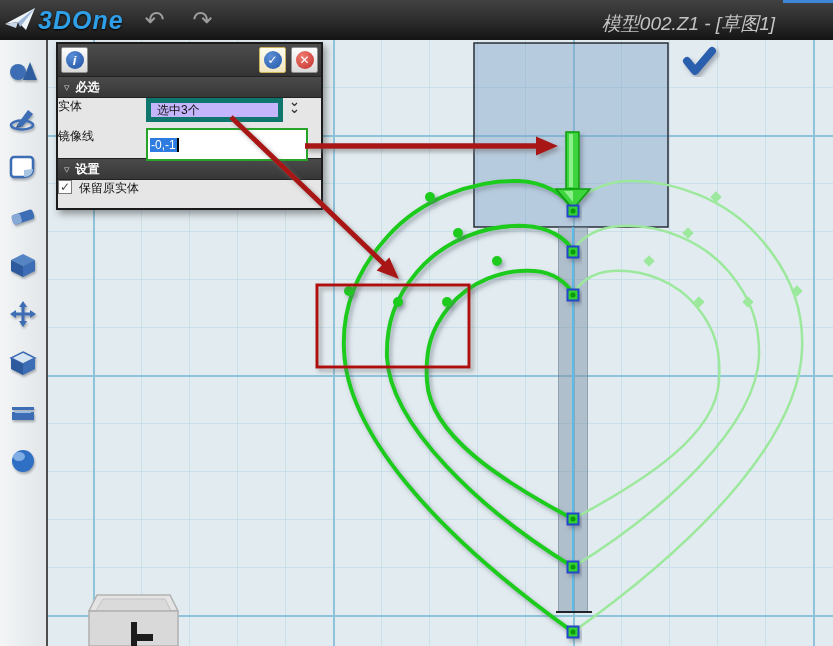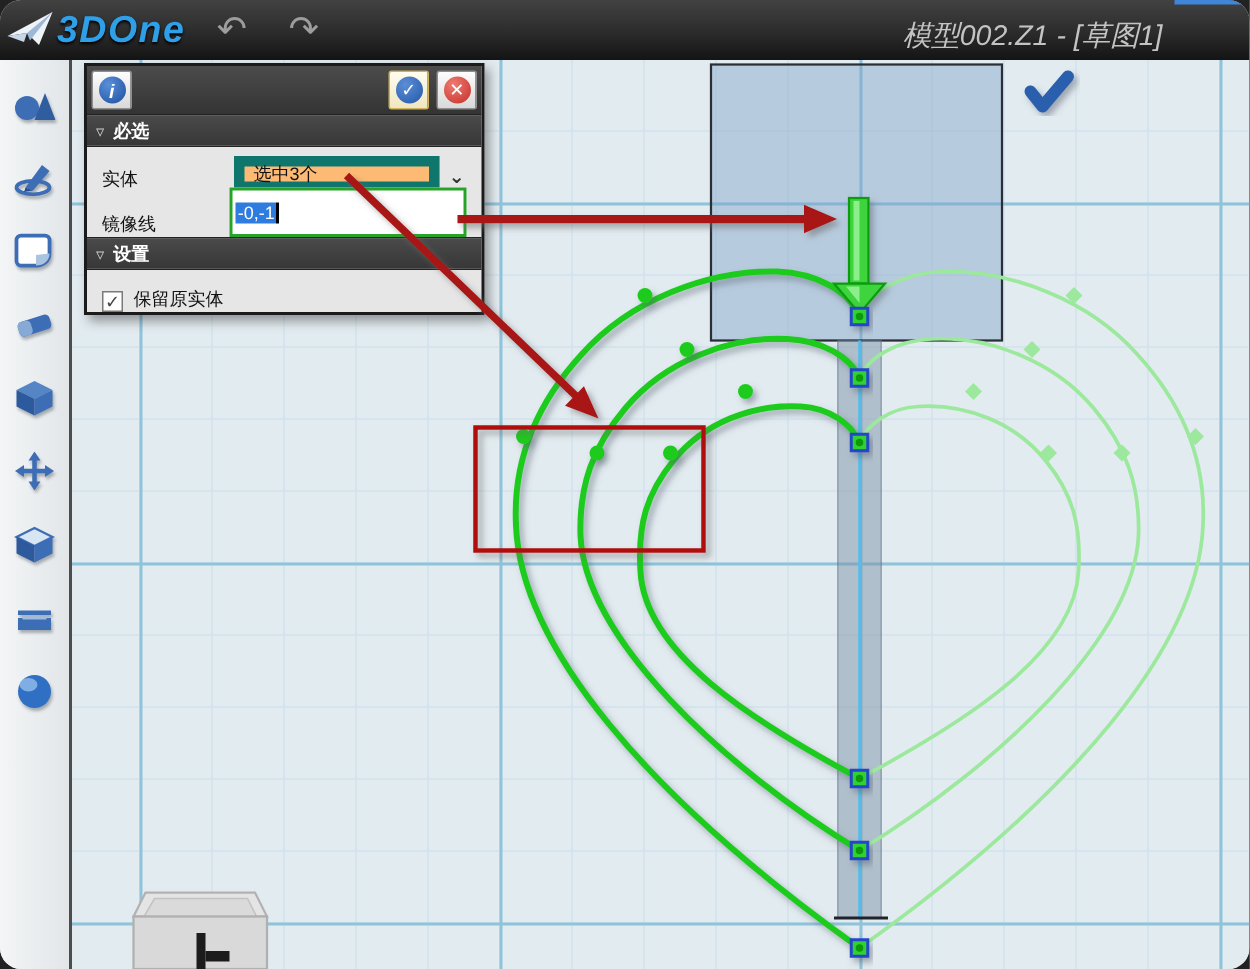--- a/index.html
+++ b/index.html
@@ -1,17 +1,17 @@
 <!DOCTYPE html>
 <html><head>
 <meta charset="utf-8">
 <style>
   html,body{margin:0;padding:0;background:#222;}
   *{box-sizing:border-box;font-family:"Liberation Sans","DejaVu Sans",sans-serif;}
-  #app{position:relative;width:833px;height:646px;overflow:hidden;background:#e2ebf0;border-radius:14px;}
+  #app{position:relative;width:833px;height:646px;overflow:hidden;background:#e2ebf0;}
 
   
   #topbar{position:absolute;left:0;top:0;width:833px;height:40px;z-index:30;
     background:linear-gradient(#424242,#2b2b2b 55%,#141414);display:flex;align-items:center;}
   #logo{display:flex;align-items:center;margin-left:4px;}
   #logo-text{font-size:25px;font-weight:800;font-style:italic;letter-spacing:1px;
     color:#2f9fe8;text-shadow:0 1px 2px #000;}
   .histbtn{width:34px;height:30px;margin-left:14px;border:none;background:transparent;
     color:#9d9d9d;font-size:24px;line-height:28px;cursor:pointer;padding:0;}
   #win-title{position:absolute;right:58px;top:11px;font-size:19px;color:#c3c3c3;font-style:italic;}
@@ -49,23 +49,23 @@
   #dlg-close{margin-left:5px;}
   .round-ic{width:18px;height:18px;border-radius:50%;color:#fff;font-size:12px;font-weight:bold;
     display:flex;align-items:center;justify-content:center;line-height:1;}
   #ic-info{background:radial-gradient(circle at 35% 30%,#5a8fd8,#1d4e9e);font-style:italic;font-size:13px;}
   #ic-ok{background:radial-gradient(circle at 35% 30%,#5b8ed6,#2458a8);}
   #ic-close{background:radial-gradient(circle at 35% 30%,#ef7b72,#c32f28);}
   .dlg-section{height:22px;background:linear-gradient(#4a4a4a,#373737);color:#fff;
     font-size:12px;font-weight:bold;display:flex;align-items:center;padding:0 6px;
     border-top:1px solid #222;border-bottom:1px solid #222;}
   .sec-arrow{color:#c9c9c9;font-size:11px;font-weight:normal;margin-right:6px;}
-  .dlg-row{display:flex;align-items:flex-end;height:30px;padding:0 10px;font-size:12px;color:#111;}
+  .dlg-row{display:flex;align-items:flex-start;height:30px;padding:0 0;font-size:12px;color:#111;}
   .dlg-label{width:88px;}
-  #entity-select{width:137px;height:24px;background:#fdba74;border:7px solid #0f766e;
+  #entity-select{width:137px;height:24px;background:#c4b5fd;border:5px solid #0f766e;
     font-size:12px;display:flex;align-items:center;padding:0 6px;cursor:pointer;}
   #entity-multi{margin-left:6px;display:flex;flex-direction:column;line-height:7px;
     font-size:13px;font-weight:bold;color:#333;cursor:pointer;}
   #mirror-input{width:162px;height:33px;background:#fff;border:2px solid #27a427;
     display:flex;align-items:center;padding:0 2px;font-size:12px;cursor:text;}
   #mirror-sel{background:#2f7ce0;color:#fff;padding:0 1px;}
   #caret{display:inline-block;width:2px;height:14px;background:#000;margin-left:0px;}
   #keep-row{height:28px;}
   #keep-check{width:14px;height:14px;border:1px solid #7a7a7a;background:#fdfdfd;
     display:flex;align-items:center;justify-content:center;font-size:12px;color:#444;

